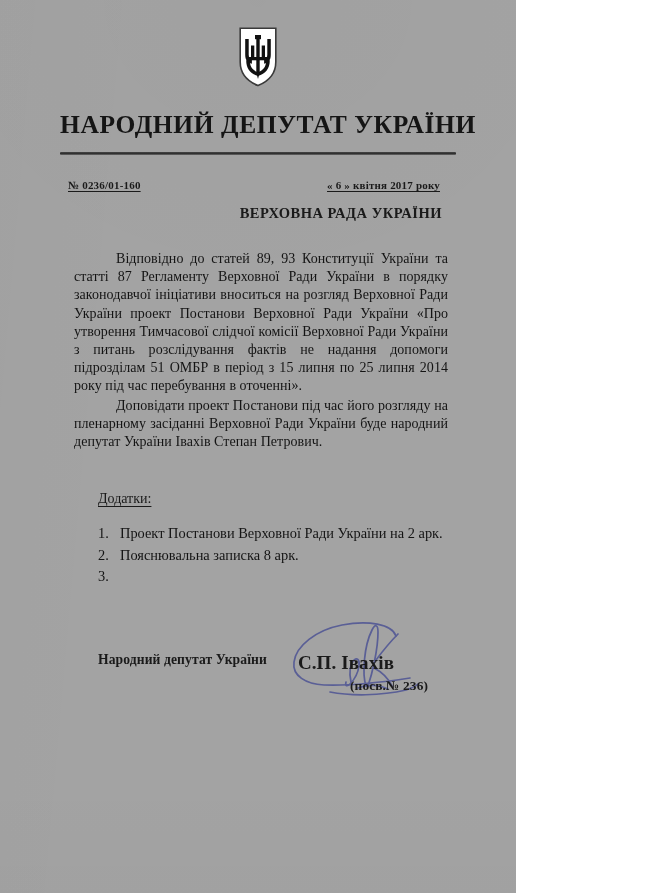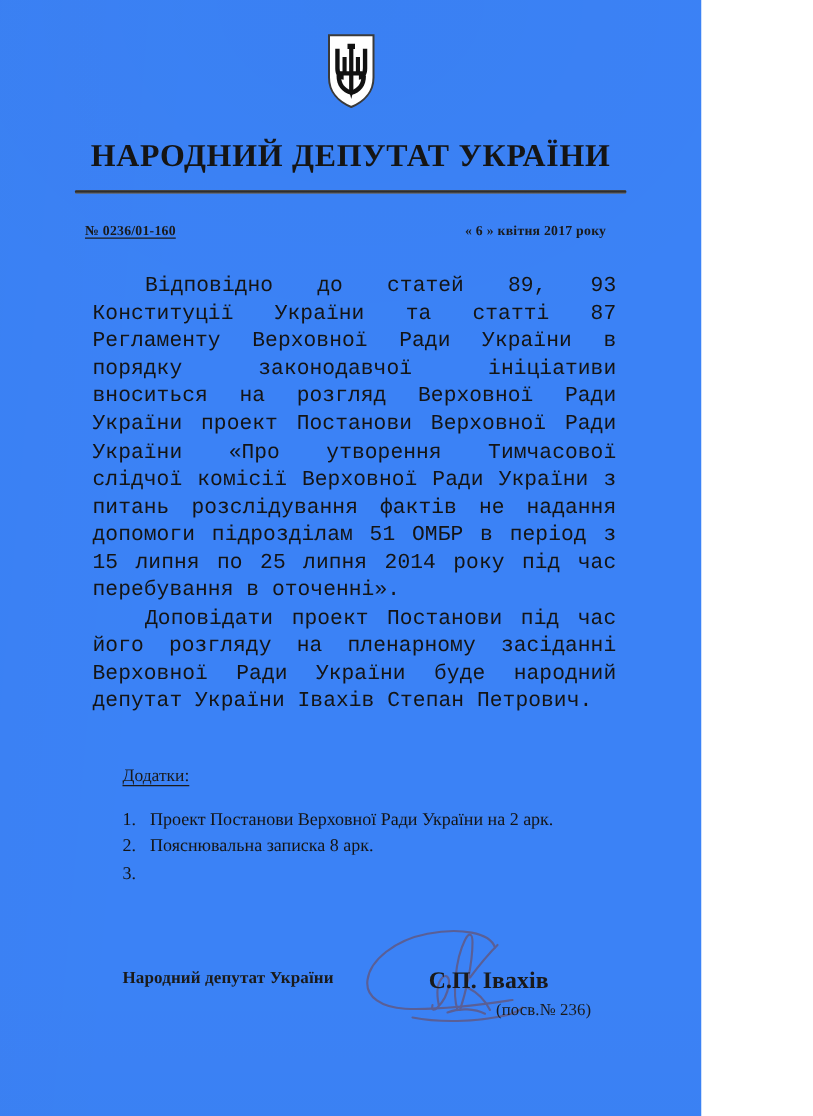--- a/index.html
+++ b/index.html
@@ -12,23 +12,23 @@
     width: 650px;
     height: 893px;
     overflow: hidden;
     font-family: "Liberation Serif", "DejaVu Serif", serif;
     color: #1a1a1a;
     -webkit-font-smoothing: antialiased;
   }
 
   .page {
     position: relative;
-    width: 561px;
+    width: 516px;
     height: 893px;
-    background: #3b82f6;
+    background: #a3a3a3;
     box-sizing: border-box;
   }
 
   
   .page::after {
     content: "";
     position: absolute;
     inset: 0;
     pointer-events: none;
     background:
@@ -80,20 +80,21 @@
     font-size: 11px;
     font-weight: bold;
   }
   .ref-no {
     text-decoration: underline;
     text-underline-offset: 2px;
     letter-spacing: 0.2px;
     padding-left: 8px;
   }
   .doc-date {
+    text-decoration: underline;
     text-underline-offset: 2px;
     letter-spacing: 0.2px;
     margin-right: 16px;
   }
 
   .addressee {
     margin-top: 14px;
     text-align: right;
     font-size: 14.5px;
     font-weight: bold;
@@ -101,27 +102,26 @@
     padding-right: 14px;
   }
 
   
   .body-block {
     margin-top: 28px;
     padding: 0 8px 0 14px;
   }
   .para {
     margin: 0 0 0 0;
-    font-size: 17px;
+    font-size: 14px;
     line-height: 1.30;
     text-align: justify;
     text-indent: 42px;
     color: #141414;
     letter-spacing: 0.05px;
-    font-family: Liberation Mono, monospace;
   }
   .para + .para {
     margin-top: 1px;
   }
 
   
   .attachments {
     margin-top: 40px;
     padding-left: 38px;
   }
@@ -169,20 +169,21 @@
     font-size: 19px;
     font-weight: bold;
     letter-spacing: 0.1px;
   }
   .sig-id {
     position: absolute;
     right: 28px;
     top: 42px;
     font-size: 13.4px;
     letter-spacing: 0.1px;
+    font-weight: bold;
   }
   .sig-ink {
     position: absolute;
     left: 228px;
     top: -20px;
     line-height: 0;
   }
 </style>
 </head>
 <body>
@@ -226,20 +227,21 @@
 
     <div class="letterhead-title">НАРОДНИЙ ДЕПУТАТ УКРАЇНИ</div>
 
     <div class="rule"></div>
 
     <div class="meta-row">
       <span class="ref-no">№ 0236/01-160</span>
       <span class="doc-date">« 6 » квітня 2017 року</span>
     </div>
 
+    <div class="addressee">ВЕРХОВНА РАДА УКРАЇНИ</div>
 
     <div class="body-block">
       <p class="para">Відповідно до статей 89, 93 Конституції України та статті 87 Регламенту Верховної Ради України в порядку законодавчої ініціативи вноситься на розгляд Верховної Ради України проект Постанови Верховної Ради України «Про утворення Тимчасової слідчої комісії Верховної Ради України з питань розслідування фактів не надання допомоги підрозділам 51 ОМБР в період з 15 липня по 25 липня 2014 року під час перебування в оточенні».</p>
       <p class="para">Доповідати проект Постанови під час його розгляду на пленарному засіданні Верховної Ради України буде народний депутат України  Івахів Степан Петрович.</p>
     </div>
 
     <div class="attachments">
       <div class="attachments-title">Додатки:</div>
       <ul class="attach-list">
         <li class="attach-item">

